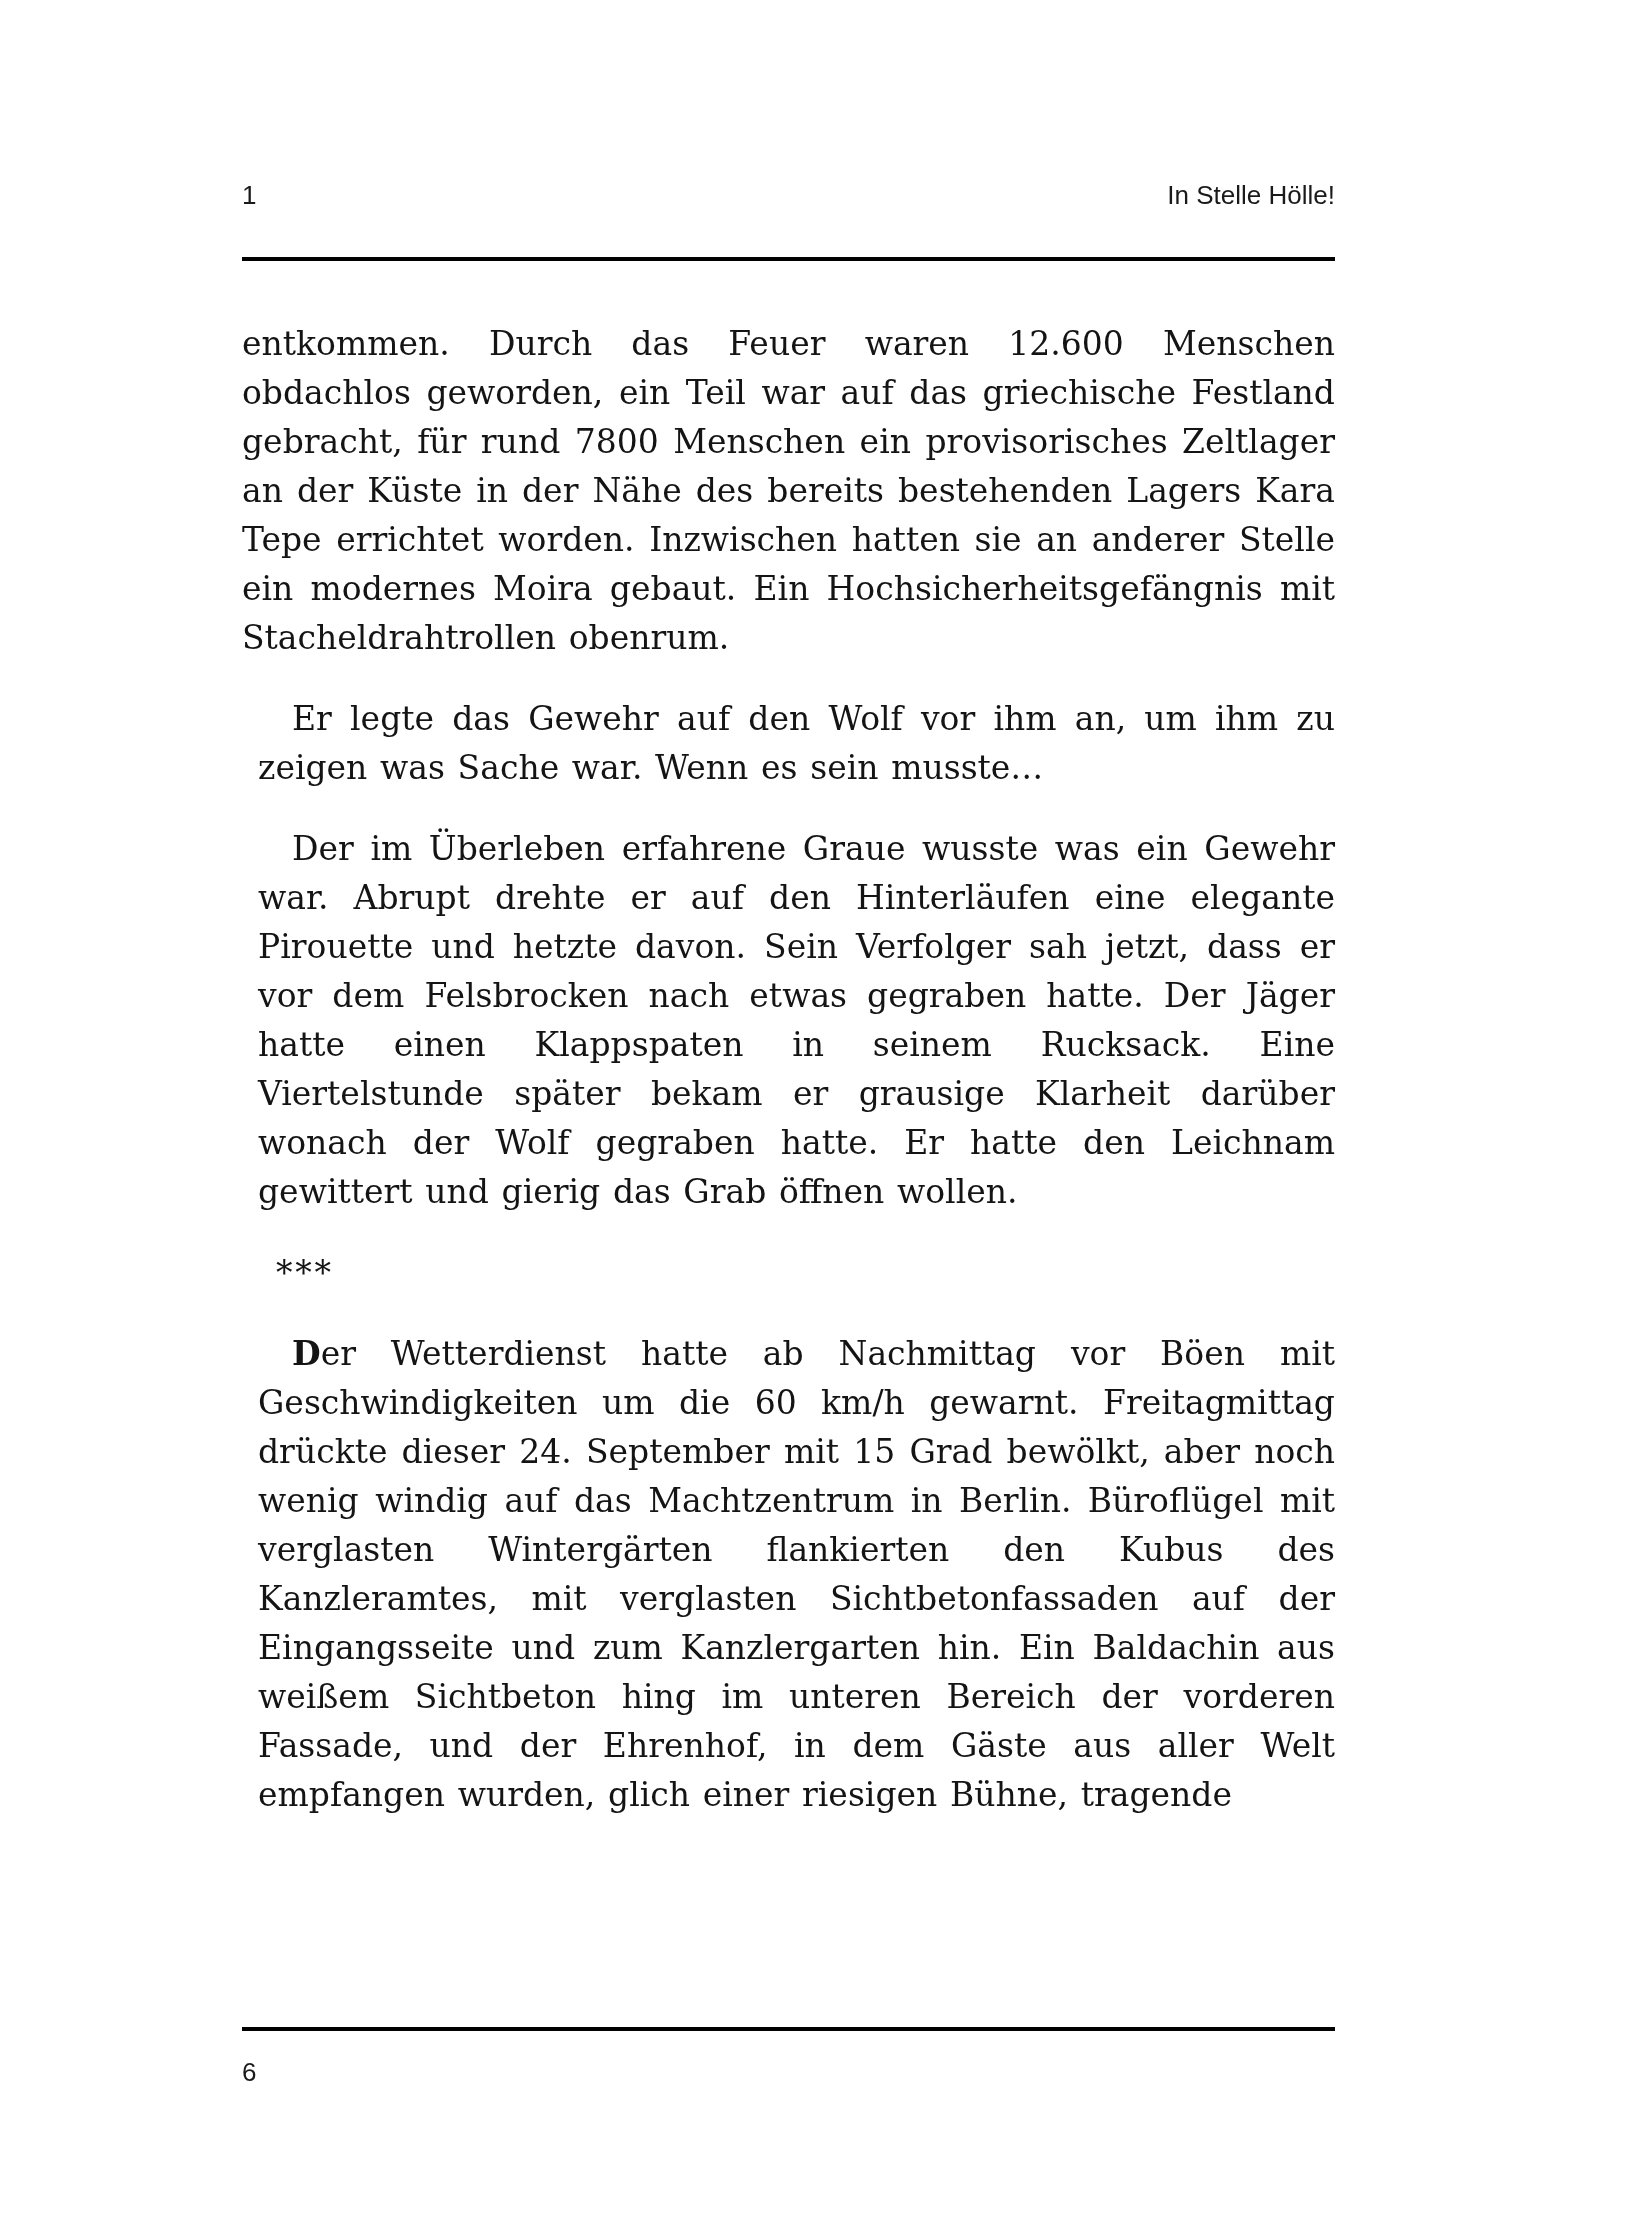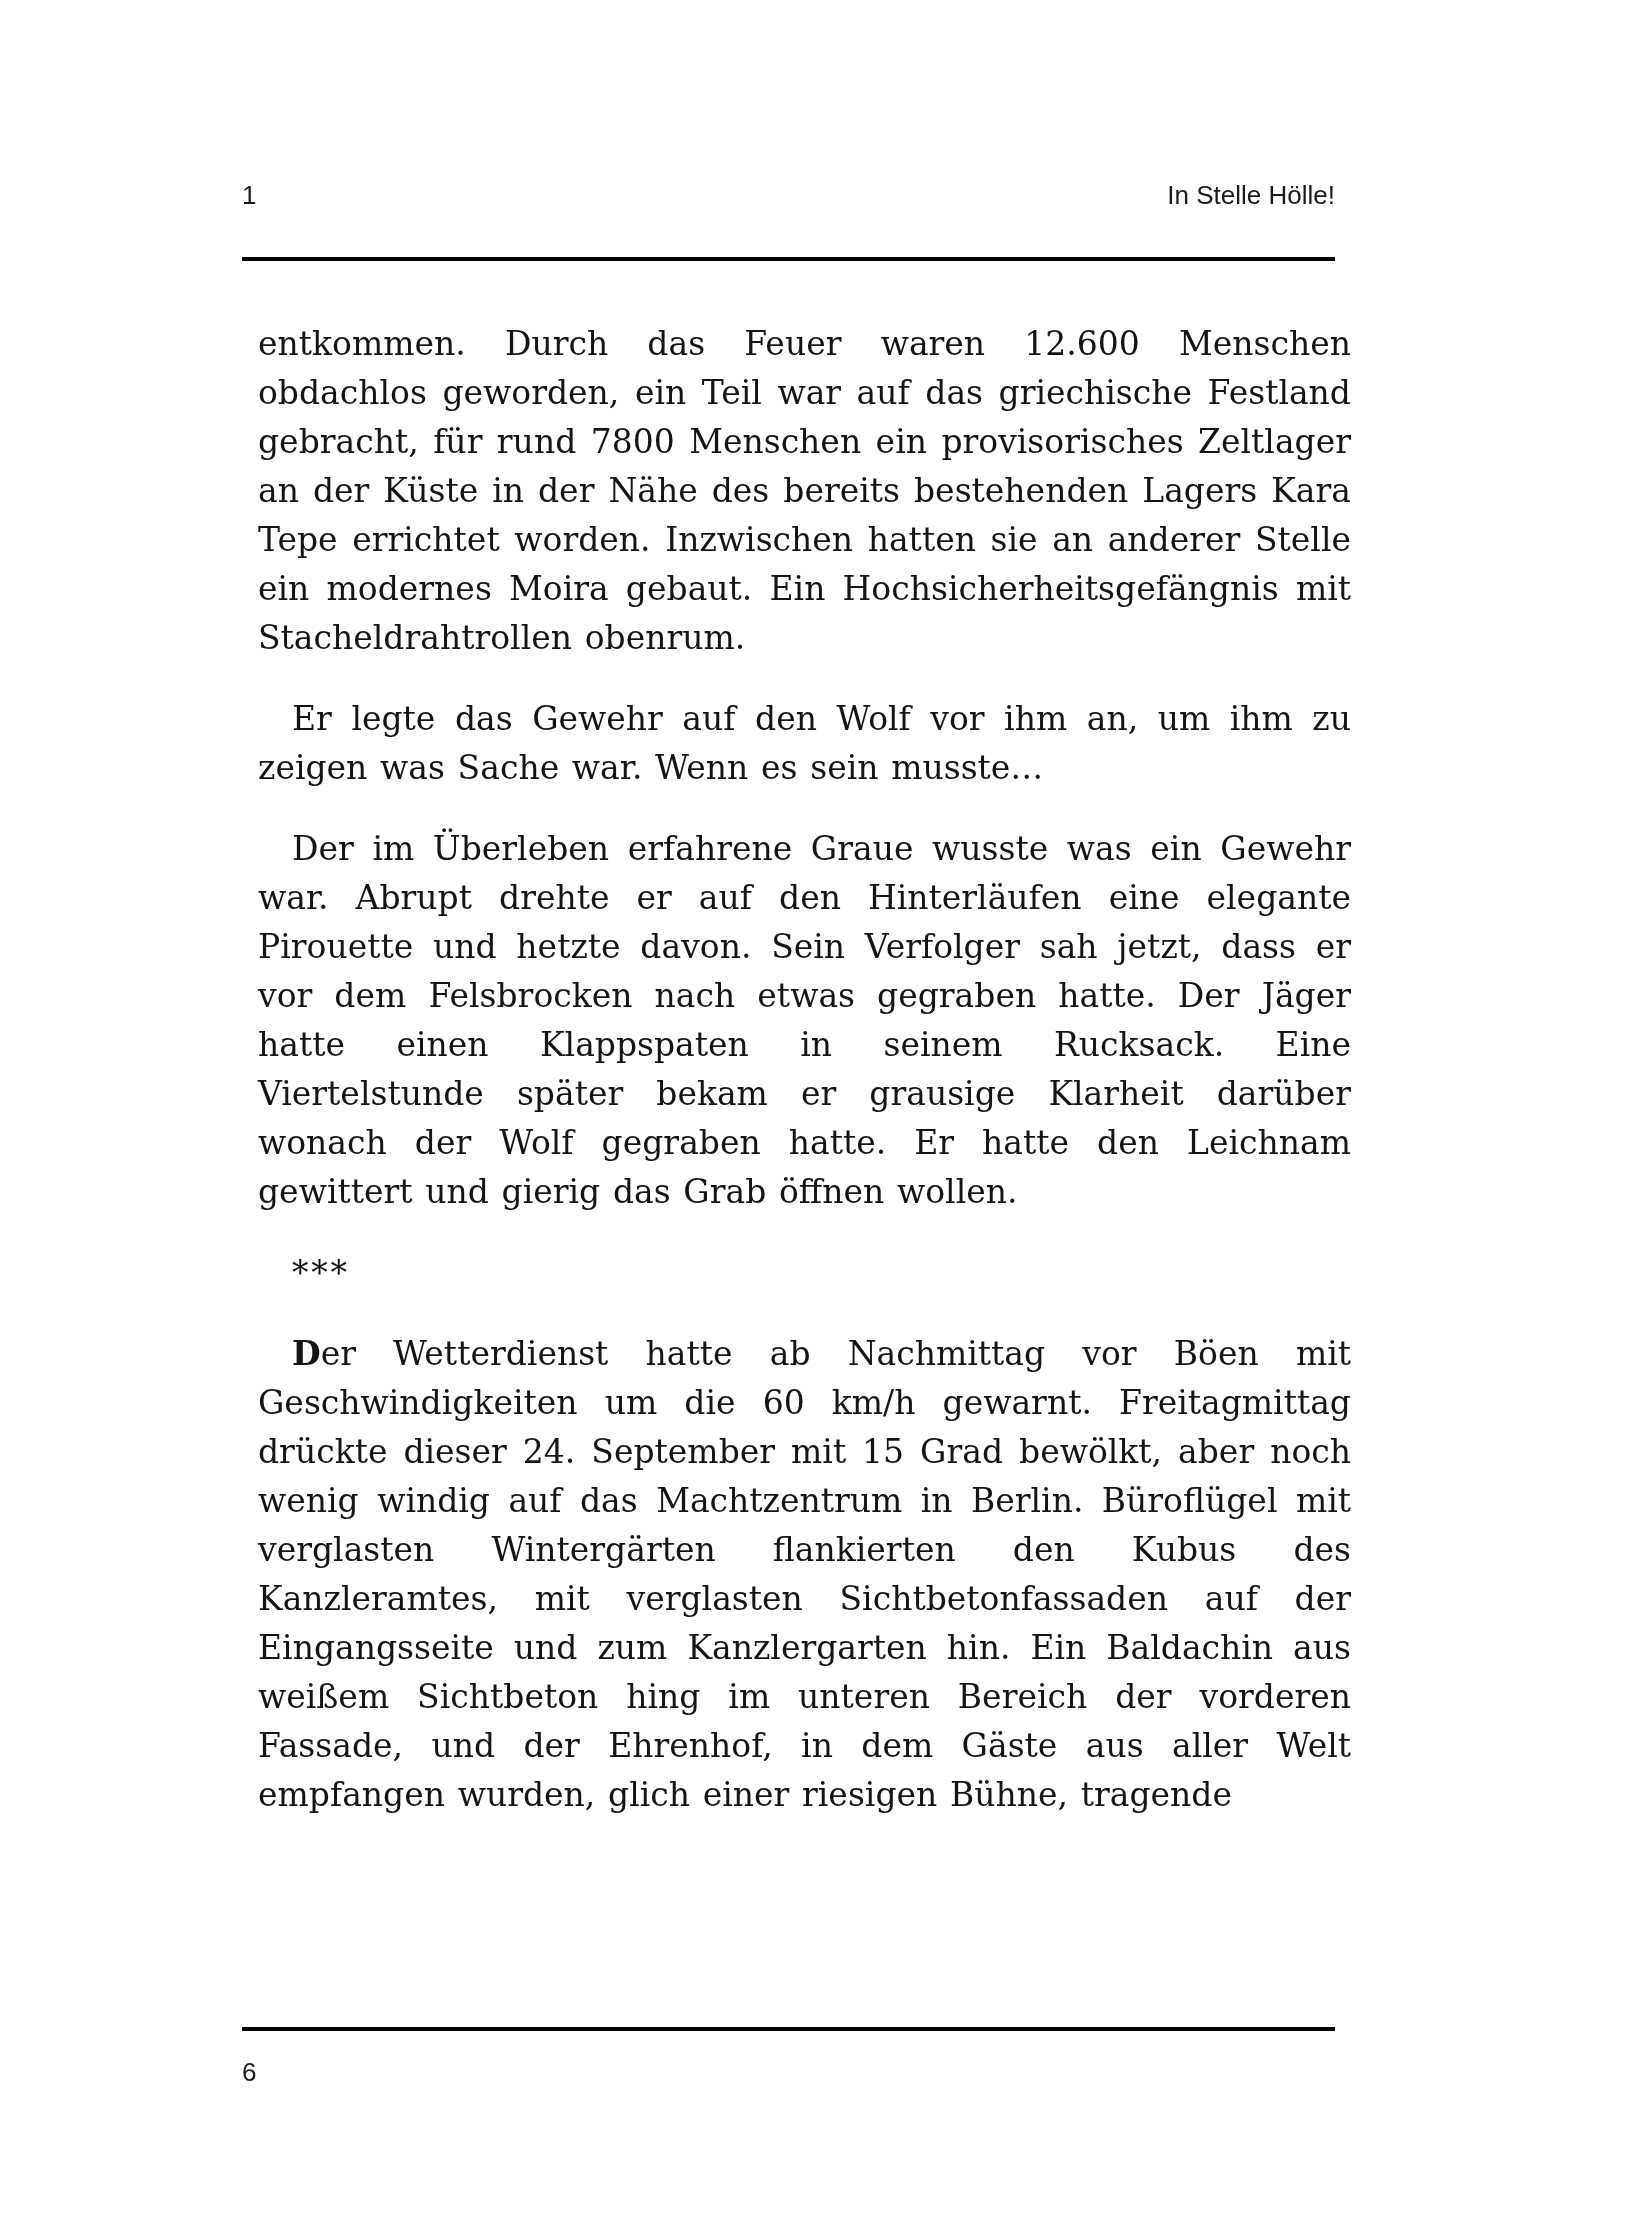--- a/index.html
+++ b/index.html
@@ -33,34 +33,35 @@
     top: 257px;
     left: 242px;
     width: 1093px;
     height: 3.5px;
     background: #000000;
   }
   
   .body-text {
     position: absolute;
     top: 319px;
-    left: 258px;
+    left: 242px;
     width: 1093px;
     font-family: "DejaVu Serif", "Liberation Serif", serif;
     font-size: 33px;
     line-height: 49px;
     text-align: justify;
     color: #141414;
     word-spacing: 2.2px;
   }
   .body-text p {
     margin: 0 0 32px 0;
   }
   .body-text p.indent {
     text-indent: 34px;
+    margin-left: 16px;
   }
   .lead-cap {
     font-weight: bold;
   }
   .separator {
     margin: 11.5px 0 40px 0;
     text-indent: 34px;
     text-align: left;
     letter-spacing: 2.7px;
   }

